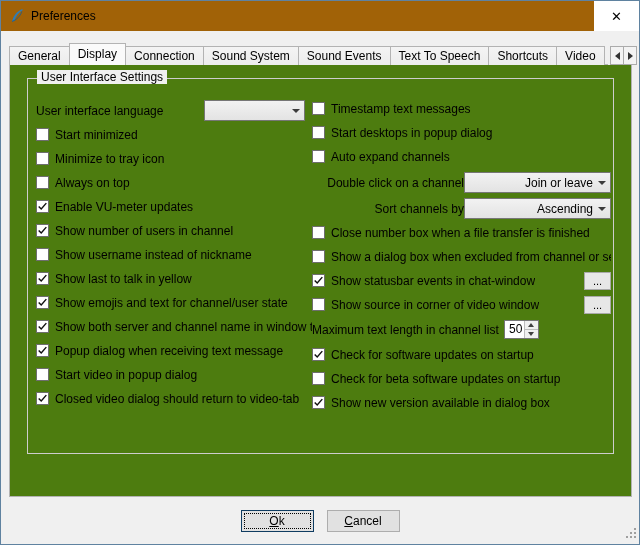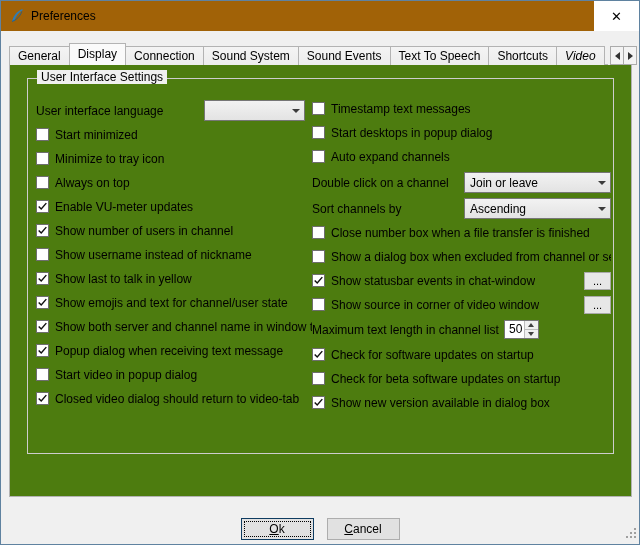--- a/index.html
+++ b/index.html
@@ -14,21 +14,21 @@
   .title-text{font-size:12px;white-space:nowrap;}
   .close-btn{position:absolute;right:0;top:0;width:45px;height:30px;display:flex;align-items:center;justify-content:center;
     font-size:13px;background:#fff;border:none;font-family:inherit;color:#000;}
 
   
   .tabbar{position:absolute;top:42px;left:8px;right:18px;height:22px;display:flex;align-items:flex-end;overflow:hidden;z-index:3;}
   .tab{height:19px;line-height:18px;padding:0 8px;background:linear-gradient(#f4f4f4,#ececec);
     border:1px solid #b3b3b3;border-bottom:none;font-size:12px;white-space:nowrap;cursor:default;}
   .tab:not(:first-child){margin-left:-1px;}
   .tab.selected{height:22px;line-height:21px;background:#fafafa;position:relative;z-index:4;}
-  .tab:last-child{font-style:italic;}
+  .tab:last-child{}
   .tab-scrollers{position:absolute;top:45px;right:2px;height:19px;display:flex;z-index:6;background:#f0f0f0;padding-left:2px;}
   .scroll-btn{width:14px;height:19px;border:1px solid #ababab;background:#f3f3f3;display:flex;align-items:center;justify-content:center;padding:0;}
   .scroll-btn + .scroll-btn{margin-left:-1px;}
   .tri-left{width:0;height:0;border-top:4px solid transparent;border-bottom:4px solid transparent;border-right:5px solid #333;}
   .tri-right{width:0;height:0;border-top:4px solid transparent;border-bottom:4px solid transparent;border-left:5px solid #333;}
 
   
   .pane{position:absolute;top:63px;left:8px;right:7px;bottom:47px;background:#4d7c0f;border:1px solid #b3b3b3;}
 
   
@@ -49,38 +49,38 @@
   .lang-row{height:21px;margin-bottom:5px;}
   .lang-lbl{width:168px;flex:none;}
   .combo{height:21px;border:1px solid #767676;background:linear-gradient(#f2f2f2,#e3e3e3);
     display:flex;align-items:center;padding-left:5px;}
   .lang-combo{width:101px;flex:none;}
   .grow{flex:1;min-width:0;}
   .combo-value{flex:1;white-space:nowrap;overflow:hidden;}
   .combo-arrow{width:17px;flex:none;display:flex;align-items:center;justify-content:center;}
   .tri-down{width:0;height:0;border-left:4px solid transparent;border-right:4px solid transparent;border-top:4px solid #3c3c3c;}
 
-  .selrow{height:21px;margin-bottom:5px;}
+  .selrow{height:21px;margin-bottom:5px;text-align:right;}
   .sel-lbl{width:152px;flex:none;}
 
   .spinrow{height:19px;text-align:center;}
   .spin{width:35px;height:19px;border:1px solid #767676;background:#fff;display:flex;margin-left:5px;flex:none;}
   .spin-value{flex:1;padding-left:3px;line-height:17px;}
   .spin-btns{width:14px;flex:none;display:flex;flex-direction:column;}
   .spin-btn{flex:1;border:none;border-left:1px solid #bdbdbd;background:#f0f0f0;
     display:flex;align-items:center;justify-content:center;padding:0;}
   .spin-btn + .spin-btn{border-top:1px solid #bdbdbd;}
   .tri-up-s{width:0;height:0;border-left:3px solid transparent;border-right:3px solid transparent;border-bottom:4px solid #404040;}
   .tri-down-s{width:0;height:0;border-left:3px solid transparent;border-right:3px solid transparent;border-top:4px solid #404040;}
 
   .more-btn{margin-left:auto;width:27px;height:18px;border:1px solid #a9a9a9;background:#e7e7e7;
     font-size:11px;line-height:10px;font-family:inherit;flex:none;}
 
   
-  .btnrow{position:absolute;left:0;right:0;bottom:4px;display:flex;justify-content:center;gap:13px;}
+  .btnrow{position:absolute;left:0;right:0;bottom:12px;display:flex;justify-content:center;gap:13px;}
   .btn{min-width:73px;height:22px;border:1px solid #adadad;background:#e1e1e1;font-size:12px;font-family:inherit;padding:0 10px;}
   .btn-default{border:1px solid #0f3c61;outline:1px dotted #000;outline-offset:-4px;}
   .mn{display:inline-block;}
   .mn::first-letter{text-decoration:underline;}
 
   .grip{position:absolute;right:2px;bottom:2px;}
 </style>
 </head>
 <body>
 

